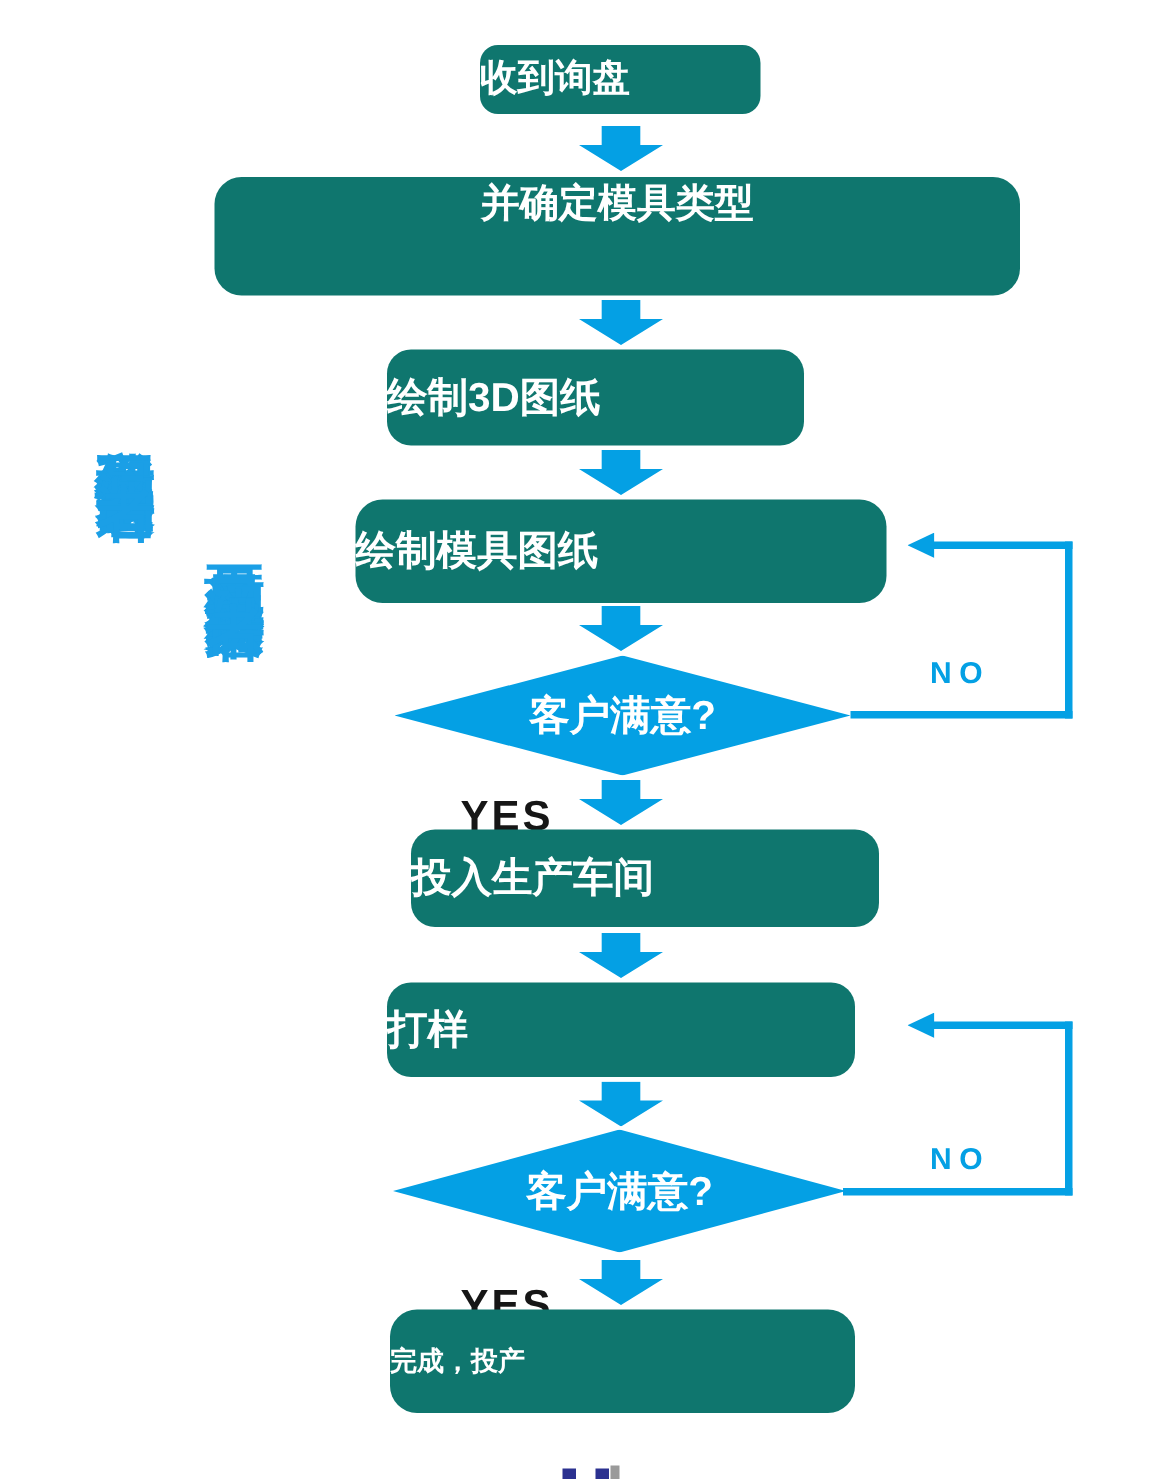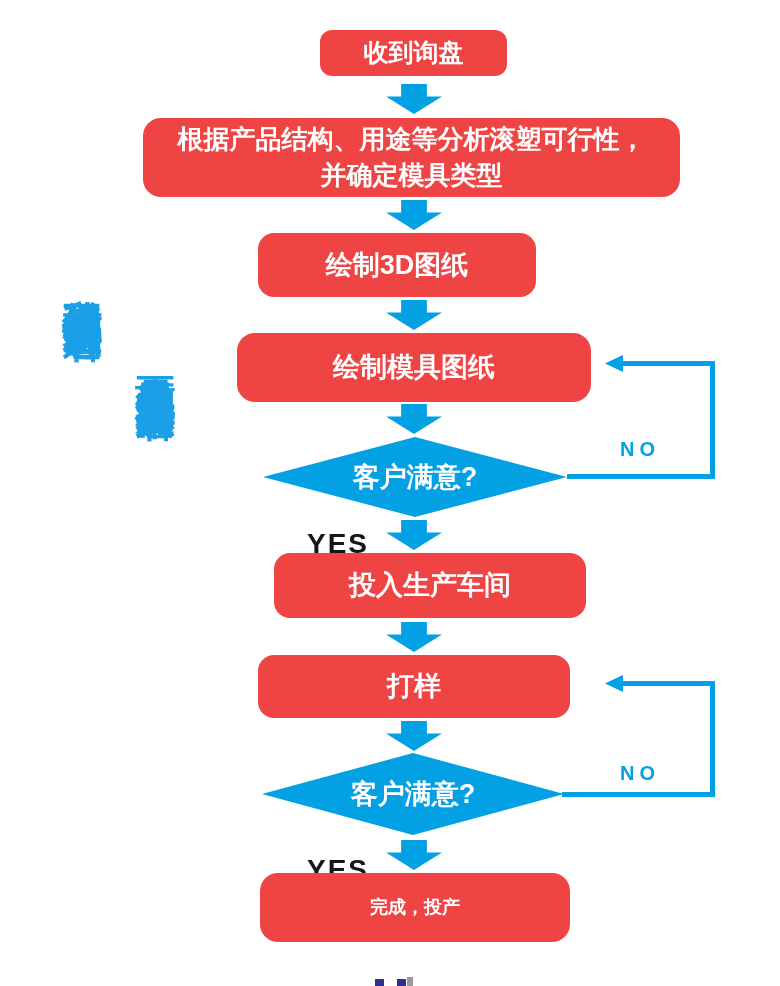--- a/index.html
+++ b/index.html
@@ -2,22 +2,22 @@
 <html><head>
 <meta charset="utf-8">
 <style>
   html,body{margin:0;padding:0;}
   body{
     width:780px;height:986px;position:relative;background:#ffffff;
     font-family:"Liberation Sans","DejaVu Sans",sans-serif;
     overflow:hidden;
   }
   .box{
-    position:absolute;background:#ef4444;color:#ffffff;font-weight:bold;
-    display:flex;align-items:center;justify-content:center;text-align:center;
+    position:absolute;background:#0f766e;color:#ffffff;font-weight:bold;
+    display:flex;align-items:center;text-align:center;
     line-height:1.35;
   }
   .diamond{
     position:absolute;background:#04a0e4;color:#ffffff;font-weight:bold;
     display:flex;align-items:center;justify-content:center;
     clip-path:polygon(50% 0,100% 50%,50% 100%,0 50%);
   }
   .barrow{
     position:absolute;background:#04a0e4;width:56px;height:30px;
     clip-path:polygon(27% 0,73% 0,73% 42%,100% 42%,50% 100%,0 42%,27% 42%);
@@ -49,21 +49,20 @@
 <div class="vtext" style="left:62px;top:268px;">我们不但是滚塑设备制造者</div>
 <div class="vtext" style="left:135px;top:345px;">更是滚塑项目解决方案提供者</div>
 
 <div class="box" style="left:320px;top:30px;width:187px;height:46px;border-radius:12px;font-size:25px;">
   <span>收到询盘</span>
 </div>
 
 <div class="barrow" style="left:386px;top:84px;"></div>
 
 <div class="box" style="left:143px;top:118px;width:537px;height:79px;border-radius:18px;font-size:26px;flex-direction:column;">
-  <span>根据产品结构、用途等分析滚塑可行性，</span>
   <span>并确定模具类型</span>
 </div>
 
 <div class="barrow" style="left:386px;top:200px;"></div>
 
 <div class="box" style="left:258px;top:233px;width:278px;height:64px;border-radius:16px;font-size:27px;">
   <span>绘制3D图纸</span>
 </div>
 
 <div class="barrow" style="left:386px;top:300px;"></div>

